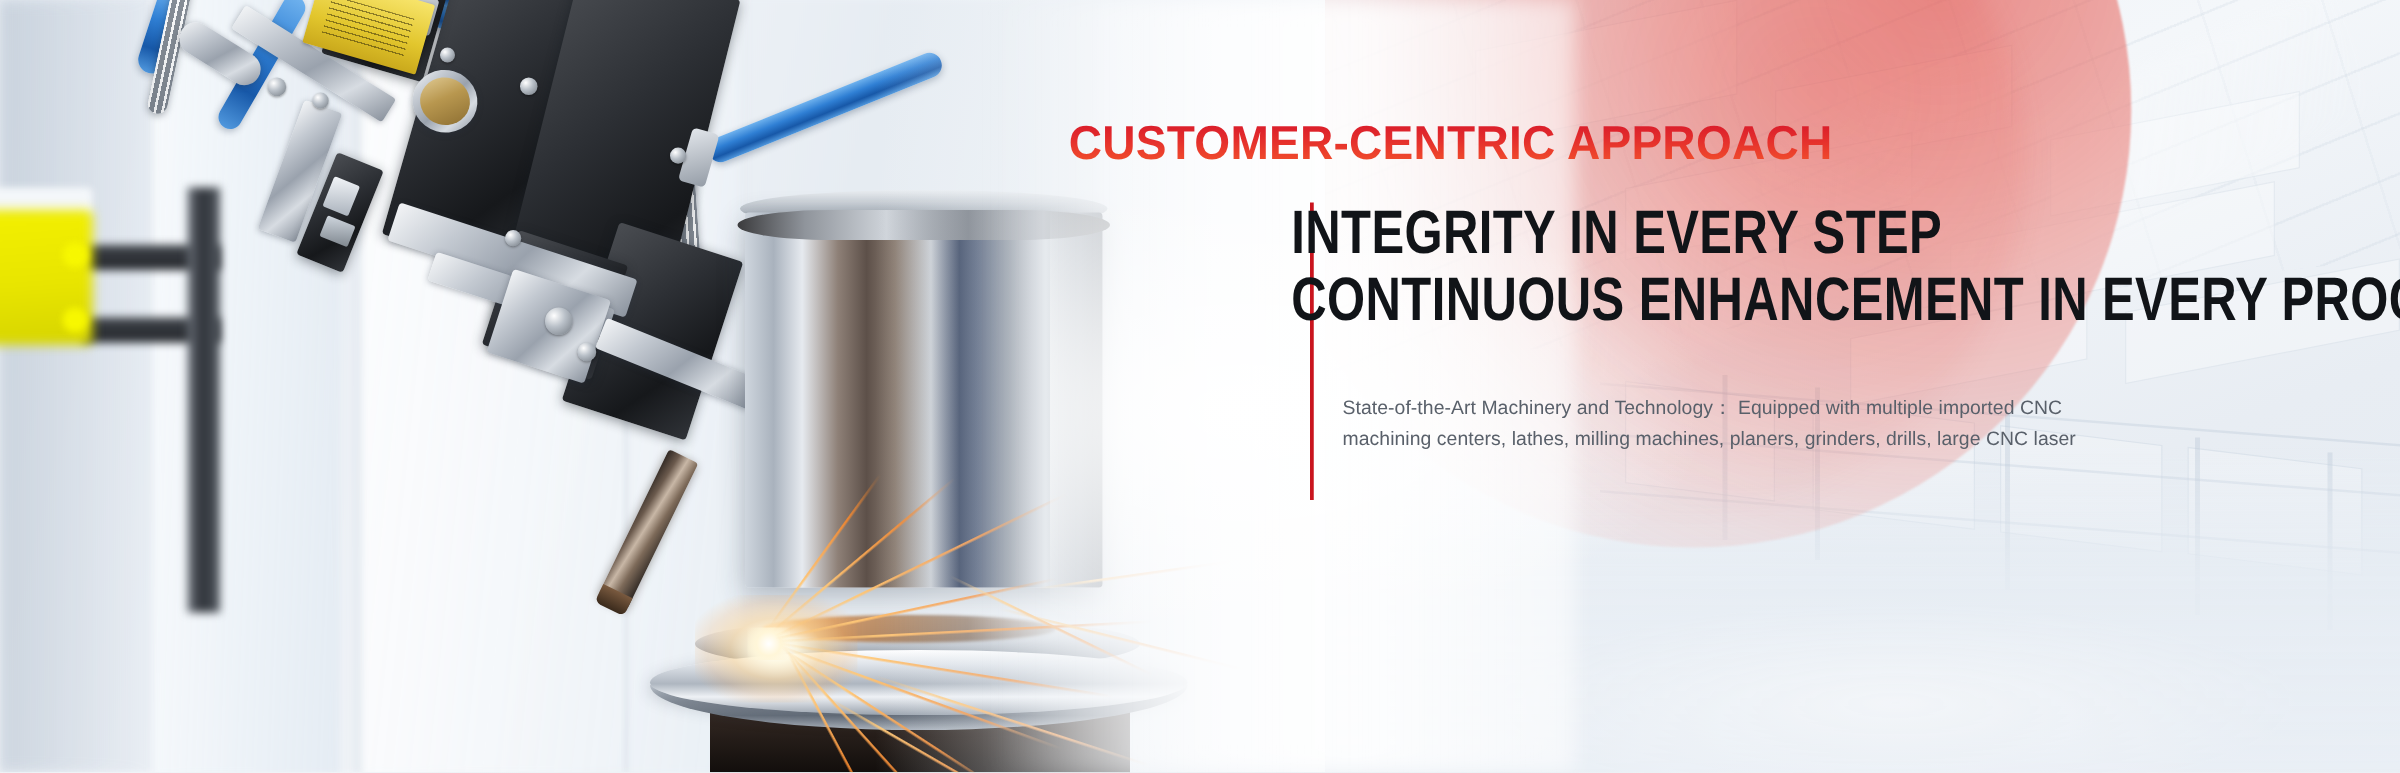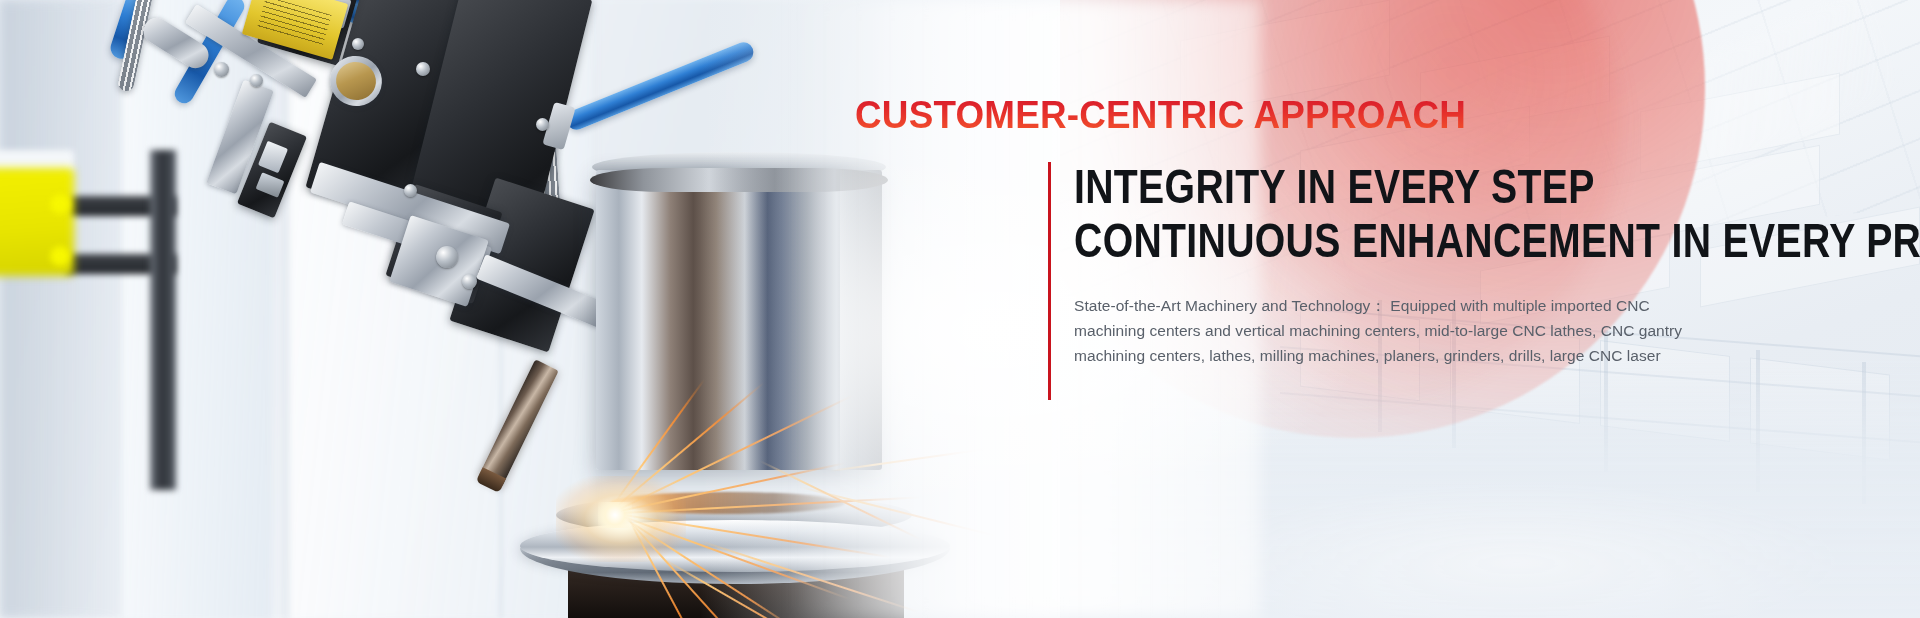--- a/index.html
+++ b/index.html
@@ -294,35 +294,35 @@
     transform:scaleX(.97); transform-origin:left center;
   }
 
   .accent-bar {
     position:absolute; left:1048px; top:162px;
     width:3px; height:238px;
     background:#c9141e;
   }
 
   .headline {
-    position:absolute; left:1074px; top:160px;
+    position:absolute; left:1033px; top:160px;
     width:830px;
   }
   .hl-line {
     font-family:"Liberation Sans Narrow","Liberation Sans", sans-serif;
     font-weight:bold;
     color:#111418;
     white-space:nowrap;
     letter-spacing:.4px;
   }
   .hl-1 { font-size:49px; line-height:52px; transform:scaleX(.80); transform-origin:left center; }
   .hl-2 { font-size:49px; line-height:56px; transform:scaleX(.80); transform-origin:left center; }
 
   .paragraph {
-    position:absolute; left:1074px; top:293px;
+    position:absolute; left:1074px; top:314px;
     width:600px;
     font-family:"Liberation Sans", sans-serif;
     font-size:15.5px;
     line-height:25px;
     color:#59606a;
     letter-spacing:.05px;
   }
   .paragraph span { display:block; white-space:nowrap; }
 </style>
 </head>
@@ -482,18 +482,17 @@
 
     <div class="accent-bar"></div>
 
     <div class="headline">
       <div class="hl-line hl-1">INTEGRITY IN EVERY STEP</div>
       <div class="hl-line hl-2">CONTINUOUS ENHANCEMENT IN EVERY PROCESS</div>
     </div>
 
     <div class="paragraph">
       <span>State-of-the-Art Machinery and Technology：  Equipped with multiple imported CNC</span>
-      <span>machining centers and vertical machining centers, mid-to-large CNC lathes, CNC gantry</span>
       <span>machining centers, lathes, milling machines, planers, grinders, drills, large CNC laser</span>
     </div>
 
   </div>
 </div>
 
 </body></html>

